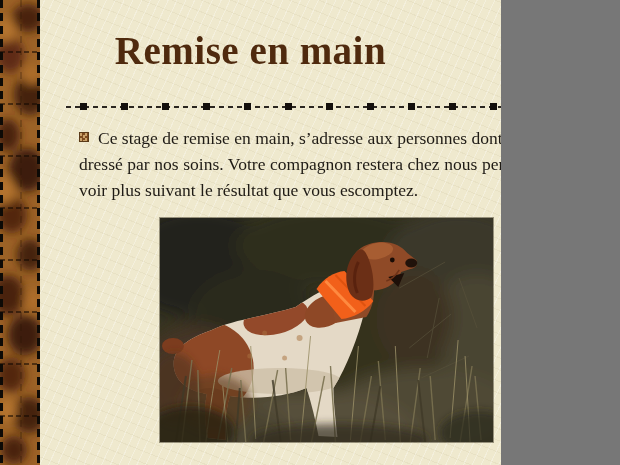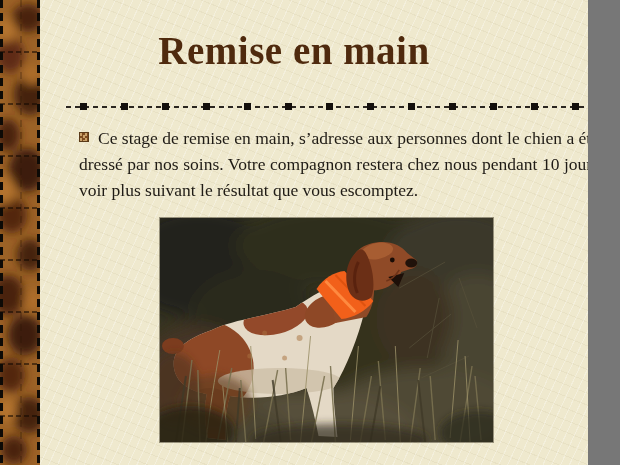--- a/index.html
+++ b/index.html
@@ -2,21 +2,21 @@
 <html><head>
 <meta charset="utf-8">
 <style>
   html,body{margin:0;padding:0;}
   body{
     width:620px;height:465px;overflow:hidden;
     font-family:"Liberation Serif","DejaVu Serif",serif;
     background:#777;
   }
   .slide{
-    position:relative;width:588px;height:465px;overflow:hidden;
+    position:relative;width:501px;height:465px;overflow:hidden;
     background-color:#EFE9CE;
     background-image:
       repeating-linear-gradient(115deg, rgba(255,255,255,0.30) 0 1px, rgba(255,255,255,0) 1px 8px),
       repeating-linear-gradient(22deg, rgba(170,156,112,0.10) 0 1px, rgba(0,0,0,0) 1px 11px);
   }
   .leaf-strip{
     position:absolute;left:0;top:0;width:40px;height:465px;
   }
   .leaf-strip svg{display:block;width:40px;height:465px;}
   .title{

